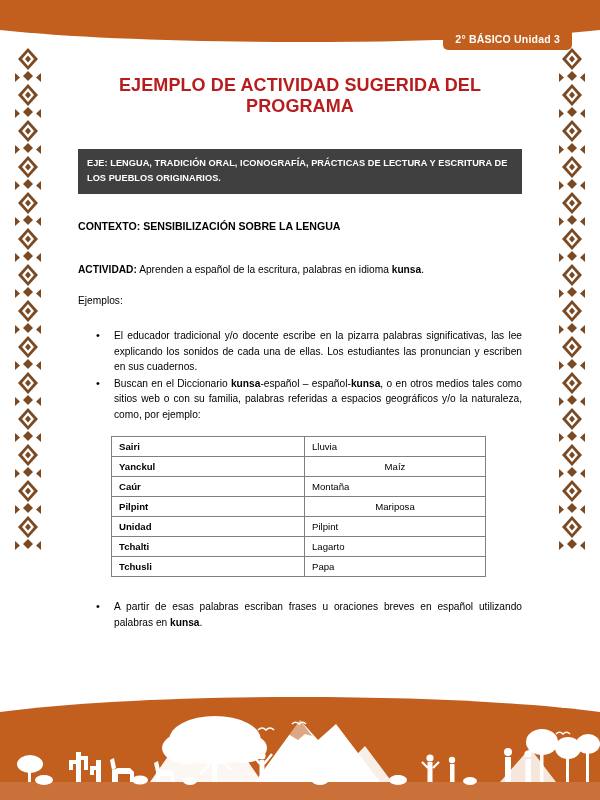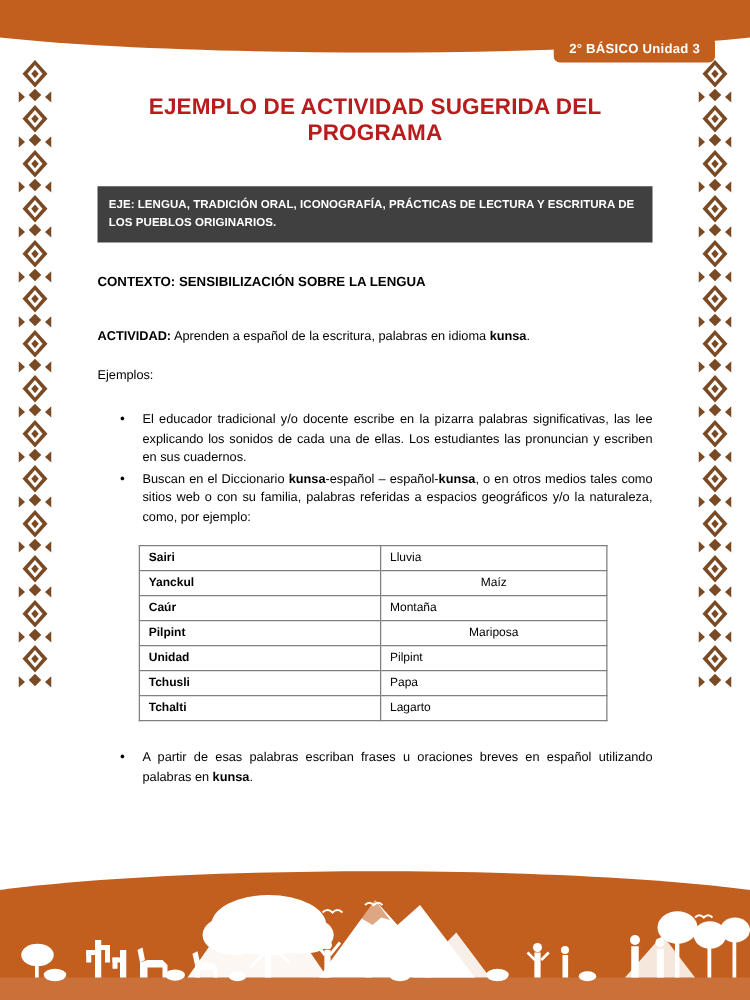--- a/index.html
+++ b/index.html
@@ -285,26 +285,26 @@
         </tr>
         <tr>
           <td class="term">Pilpint</td>
           <td class="meaning-center">Mariposa</td>
         </tr>
         <tr>
           <td class="term">Unidad</td>
           <td class="meaning-left">Pilpint</td>
         </tr>
         <tr>
+          <td class="term">Tchalti</td>
+          <td class="meaning-left">Lagarto</td>
+        </tr>
+        <tr>
           <td class="term">Tchusli</td>
           <td class="meaning-left">Papa</td>
-        </tr>
-        <tr>
-          <td class="term">Tchalti</td>
-          <td class="meaning-left">Lagarto</td>
         </tr>
       </tbody>
     </table>
 
     <ul class="bullets post-list">
       <li>
         <span>A partir de esas palabras escriban frases u oraciones breves en español utilizando palabras en </span><b>kunsa</b><span>.</span>
       </li>
     </ul>
 

